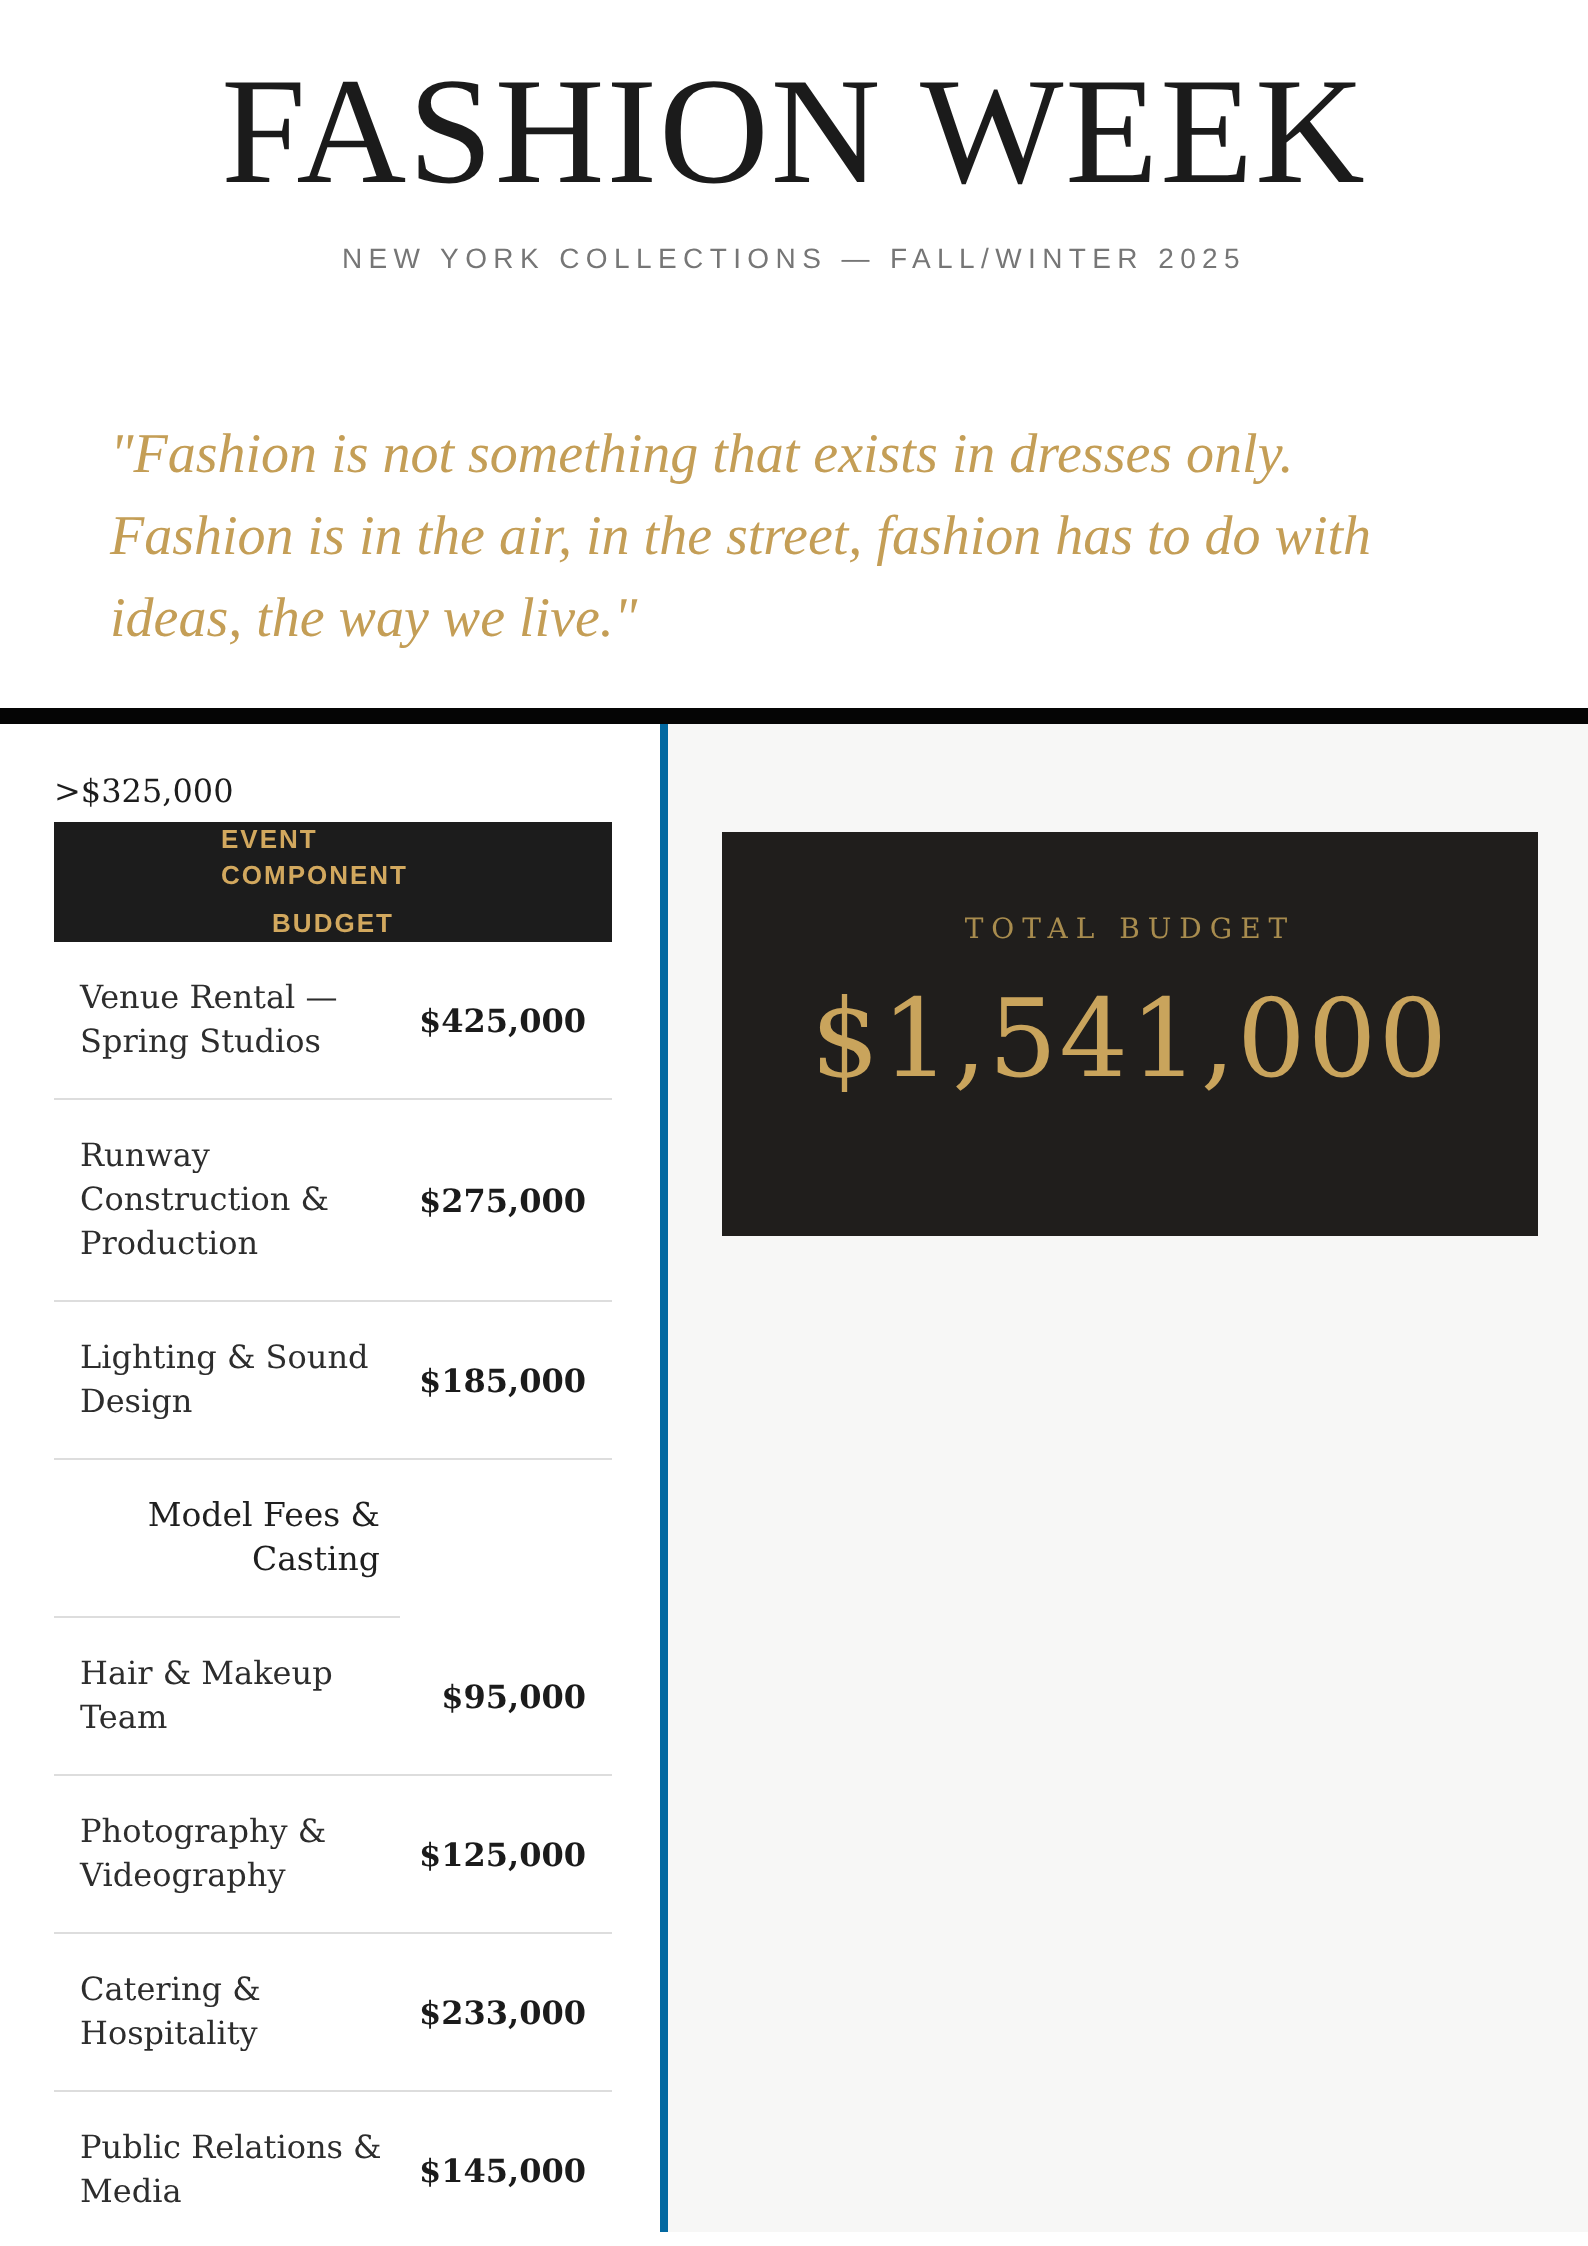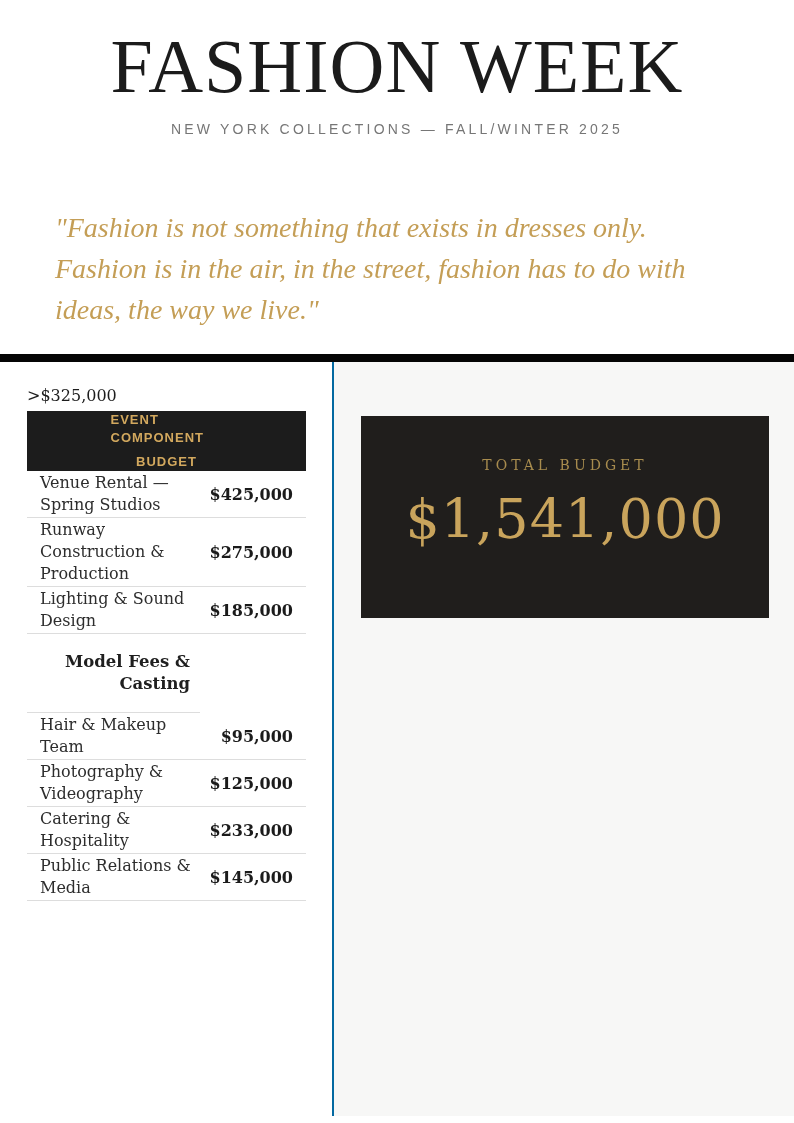--- a/index.html
+++ b/index.html
@@ -41,21 +41,21 @@
   
   .content { display:flex; height:754px; }
   .panel-left {
     width:333px;
     background:#ffffff;
     padding:24px 0 0 27px;
   }
   .panel-right {
     flex:1;
     background:#f7f7f6;
-    border-left:2px solid #0369a1;
+    border-left:4px solid #0369a1;
     padding:54px 25px 0 27px;
   }
 
   
   .stray {
     font-family:"DejaVu Serif", serif;
     font-size:16px;
     color:#1d1d1d;
     margin-bottom:6px;
   }
@@ -70,21 +70,21 @@
     color:#d2a85e;
     font-size:13px; font-weight:bold;
     letter-spacing:1px; line-height:18px;
   }
   .th-component { width:112px; }
   .th-budget { text-align:right; }
 
   .t-row {
     width:279px;
     display:flex; align-items:center; justify-content:space-between;
-    padding:1px 13px;
+    padding:17px 13px;
     border-bottom:1px solid #dddddd;
   }
   .cell-label {
     width:152px;
     font-family:"DejaVu Serif", serif;
     font-size:16px; line-height:22px;
     color:#2d2d2d;
   }
   .cell-value {
     font-family:"DejaVu Serif", serif;
@@ -93,21 +93,21 @@
     white-space:nowrap;
   }
   .t-row.t-sub {
     display:block;
     width:173px;
     padding:17px 10px 17px 0;
     text-align:right;
   }
   .t-row.t-sub .cell-label {
     width:auto;
-    font-weight:bold;
+    font-weight:normal;
     font-size:16.5px;
     color:#1f1f1f;
   }
 
   
   .total-card {
     width:408px; height:202px;
     background:#201e1c;
     text-align:center;
   }

